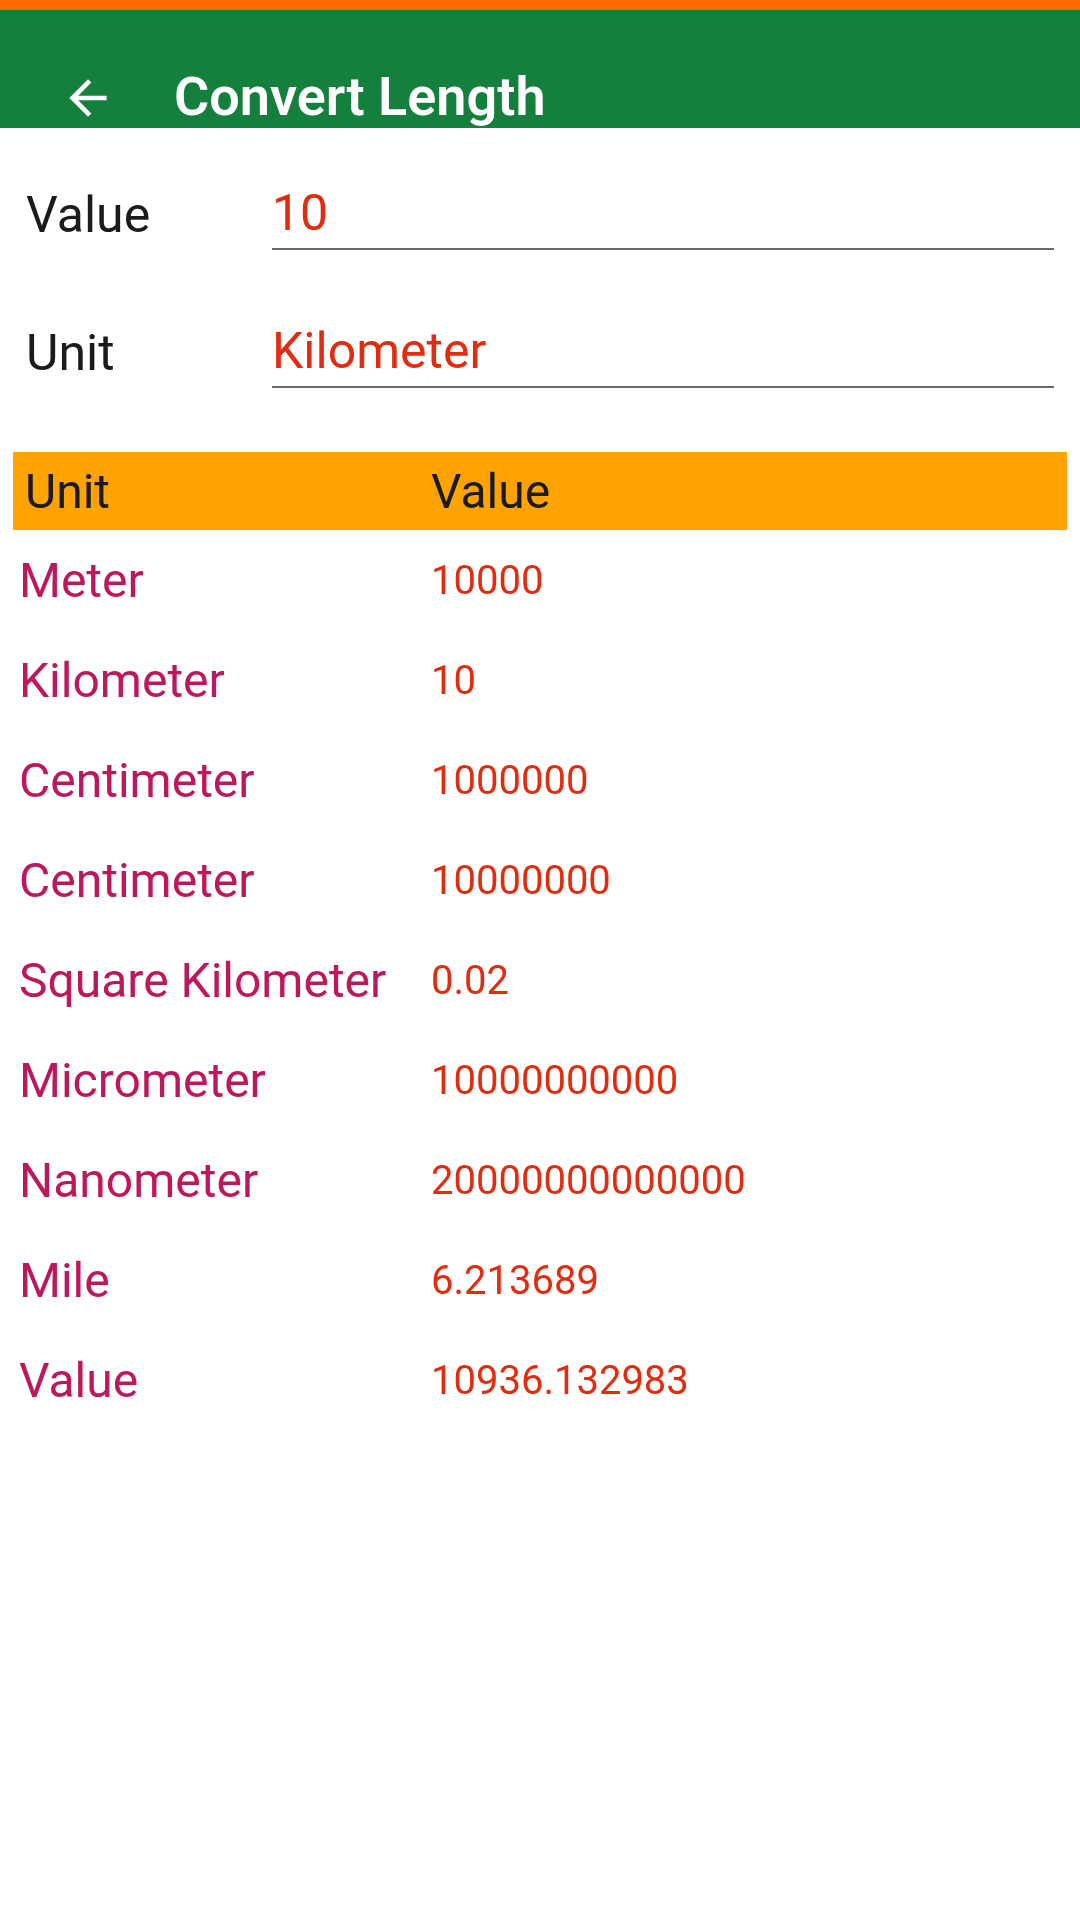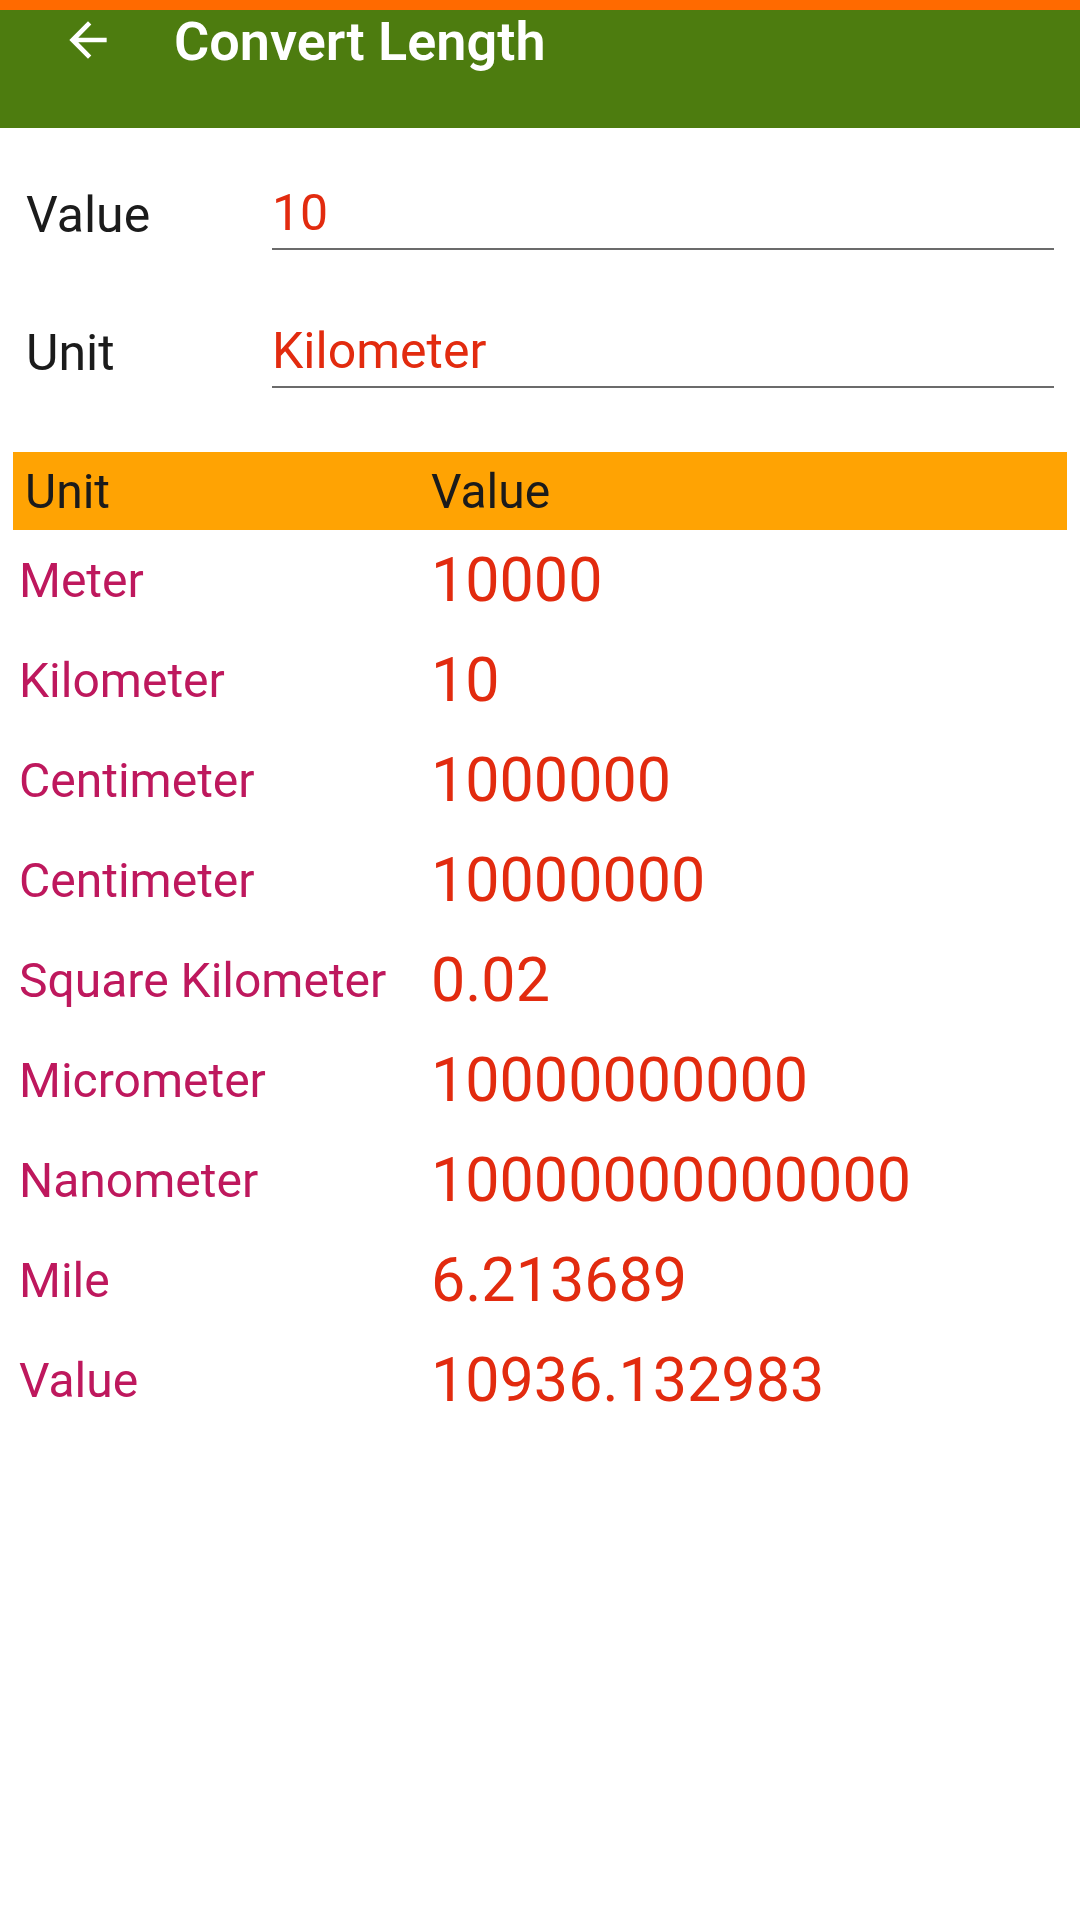--- a/index.html
+++ b/index.html
@@ -9,23 +9,23 @@
     font-family: Roboto, Arial, sans-serif;
     background: #ffffff;
     overflow: hidden;
   }
   .status-bar {
     height: 10px;
     background: #ff6a00;
   }
   .app-bar {
     height: 118px;
-    background: #4d7c0f;
+    background: #15803d;
     display: flex;
-    align-items: flex-start;
+    align-items: flex-end;
     padding: 0 40px;
   }
   .back-btn {
     width: 60px;
     height: 60px;
     display: flex;
     align-items: center;
     justify-content: center;
     margin-right: 56px;
     margin-left: 18px;
@@ -103,21 +103,21 @@
   }
   .table-row .cell-unit {
     width: 410px;
     padding-left: 6px;
     font-size: 48px;
     color: #be185d;
   }
   .table-row .cell-value {
     flex: 1;
     padding-left: 8px;
-    font-size: 61px;
+    font-size: 40px;
     color: #e22b0f;
   }
 </style>
 </head>
 <body>
 
 <div class="status-bar"></div>
 
 <div class="app-bar">
   <div class="back-btn">
@@ -168,21 +168,21 @@
     <div class="table-row">
       <div class="cell-unit">Square Kilometer</div>
       <div class="cell-value">0.02</div>
     </div>
     <div class="table-row">
       <div class="cell-unit">Micrometer</div>
       <div class="cell-value">10000000000</div>
     </div>
     <div class="table-row">
       <div class="cell-unit">Nanometer</div>
-      <div class="cell-value">10000000000000</div>
+      <div class="cell-value">20000000000000</div>
     </div>
     <div class="table-row">
       <div class="cell-unit">Mile</div>
       <div class="cell-value">6.213689</div>
     </div>
     <div class="table-row">
       <div class="cell-unit">Value</div>
       <div class="cell-value">10936.132983</div>
     </div>
   </div>

